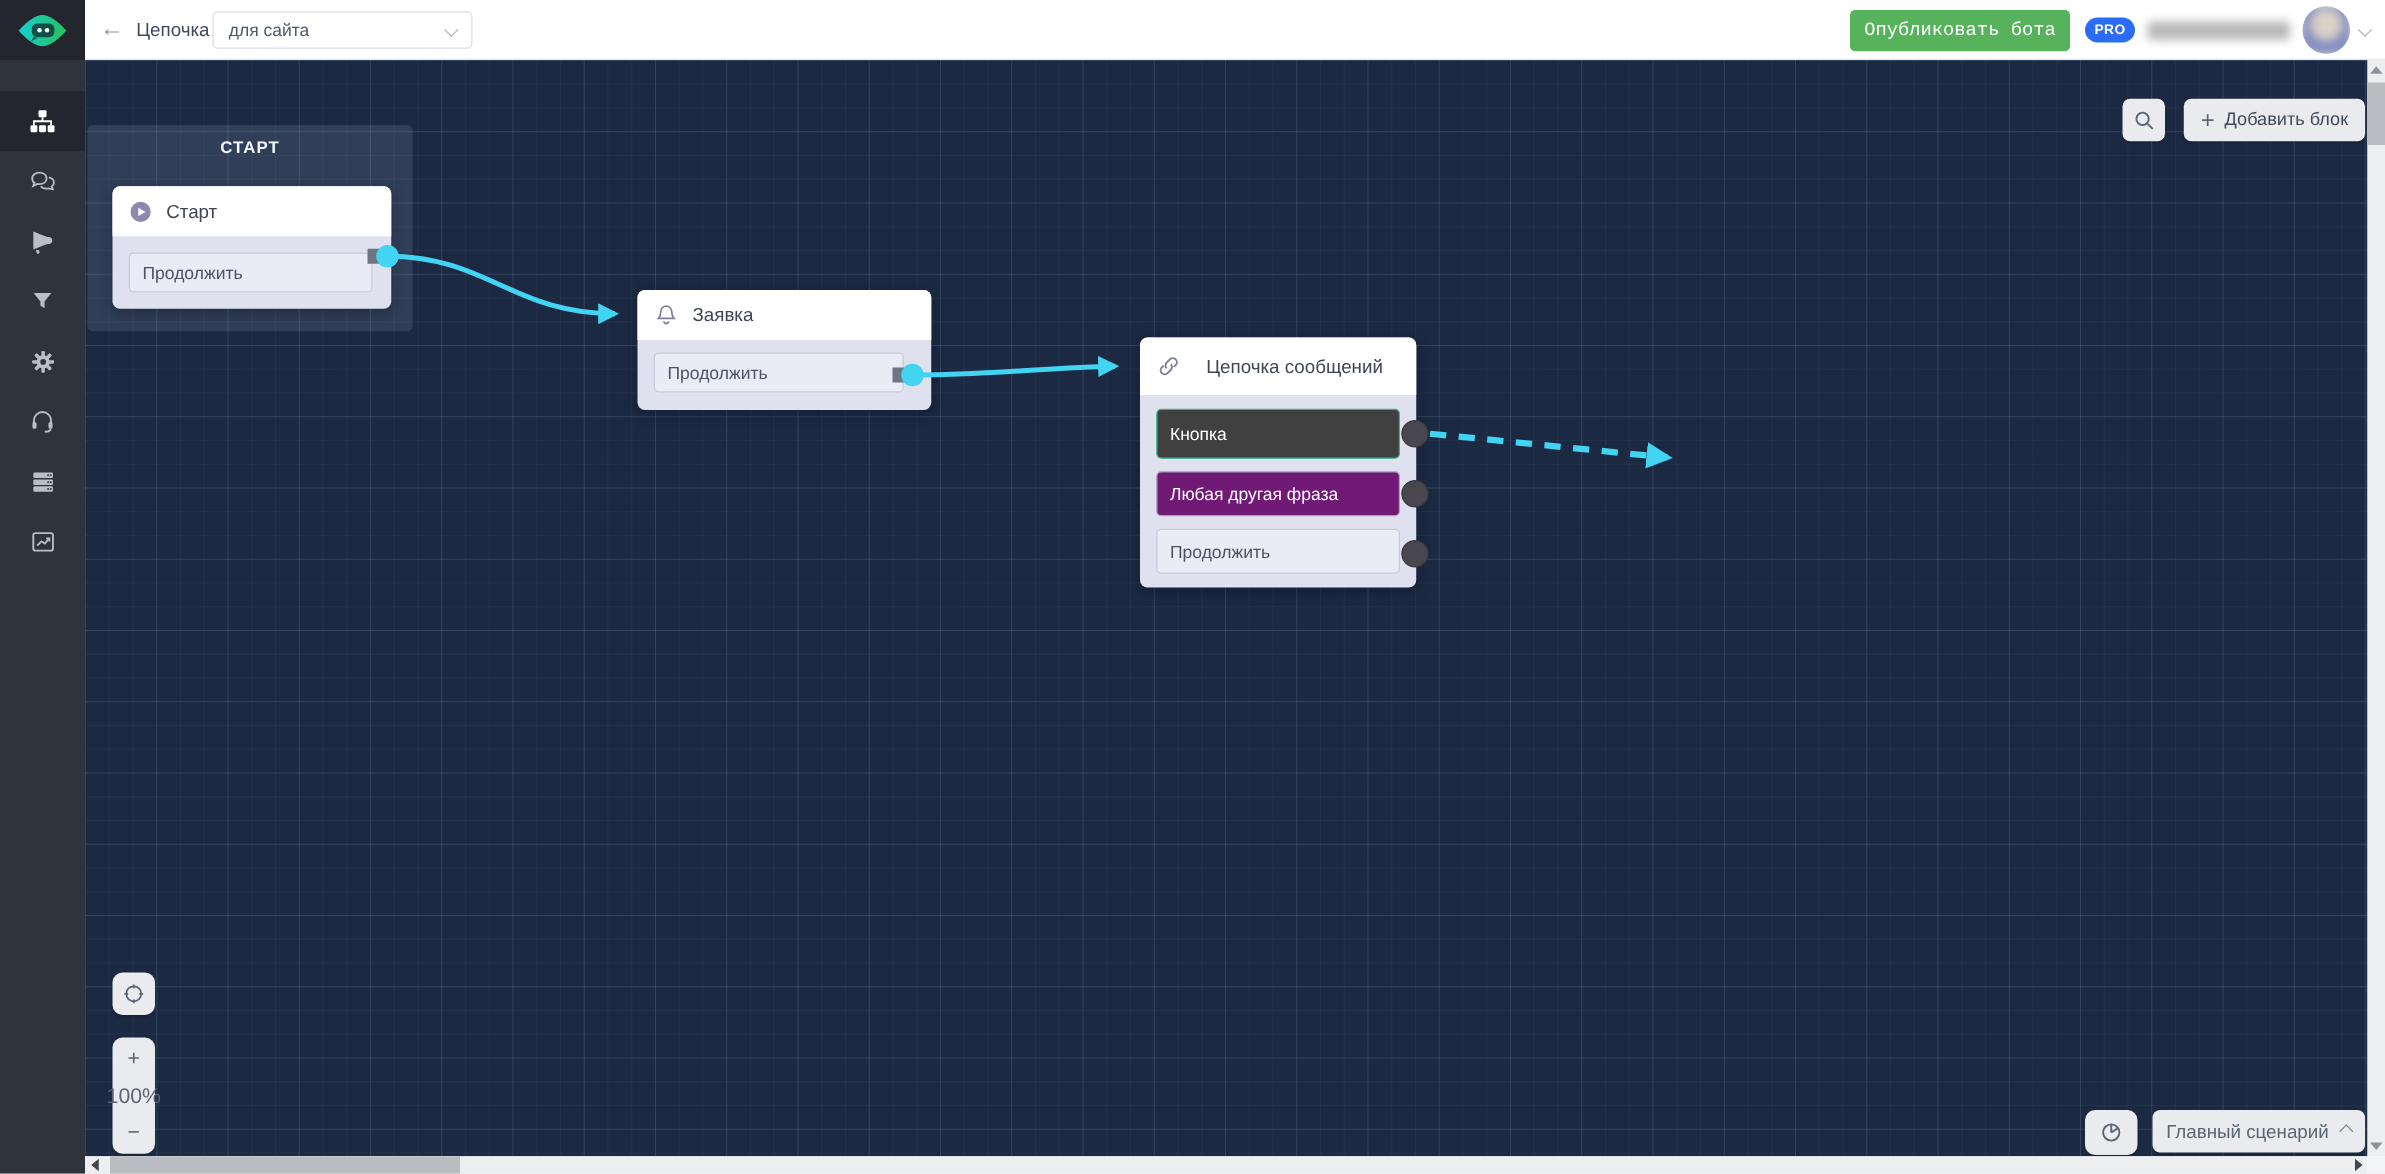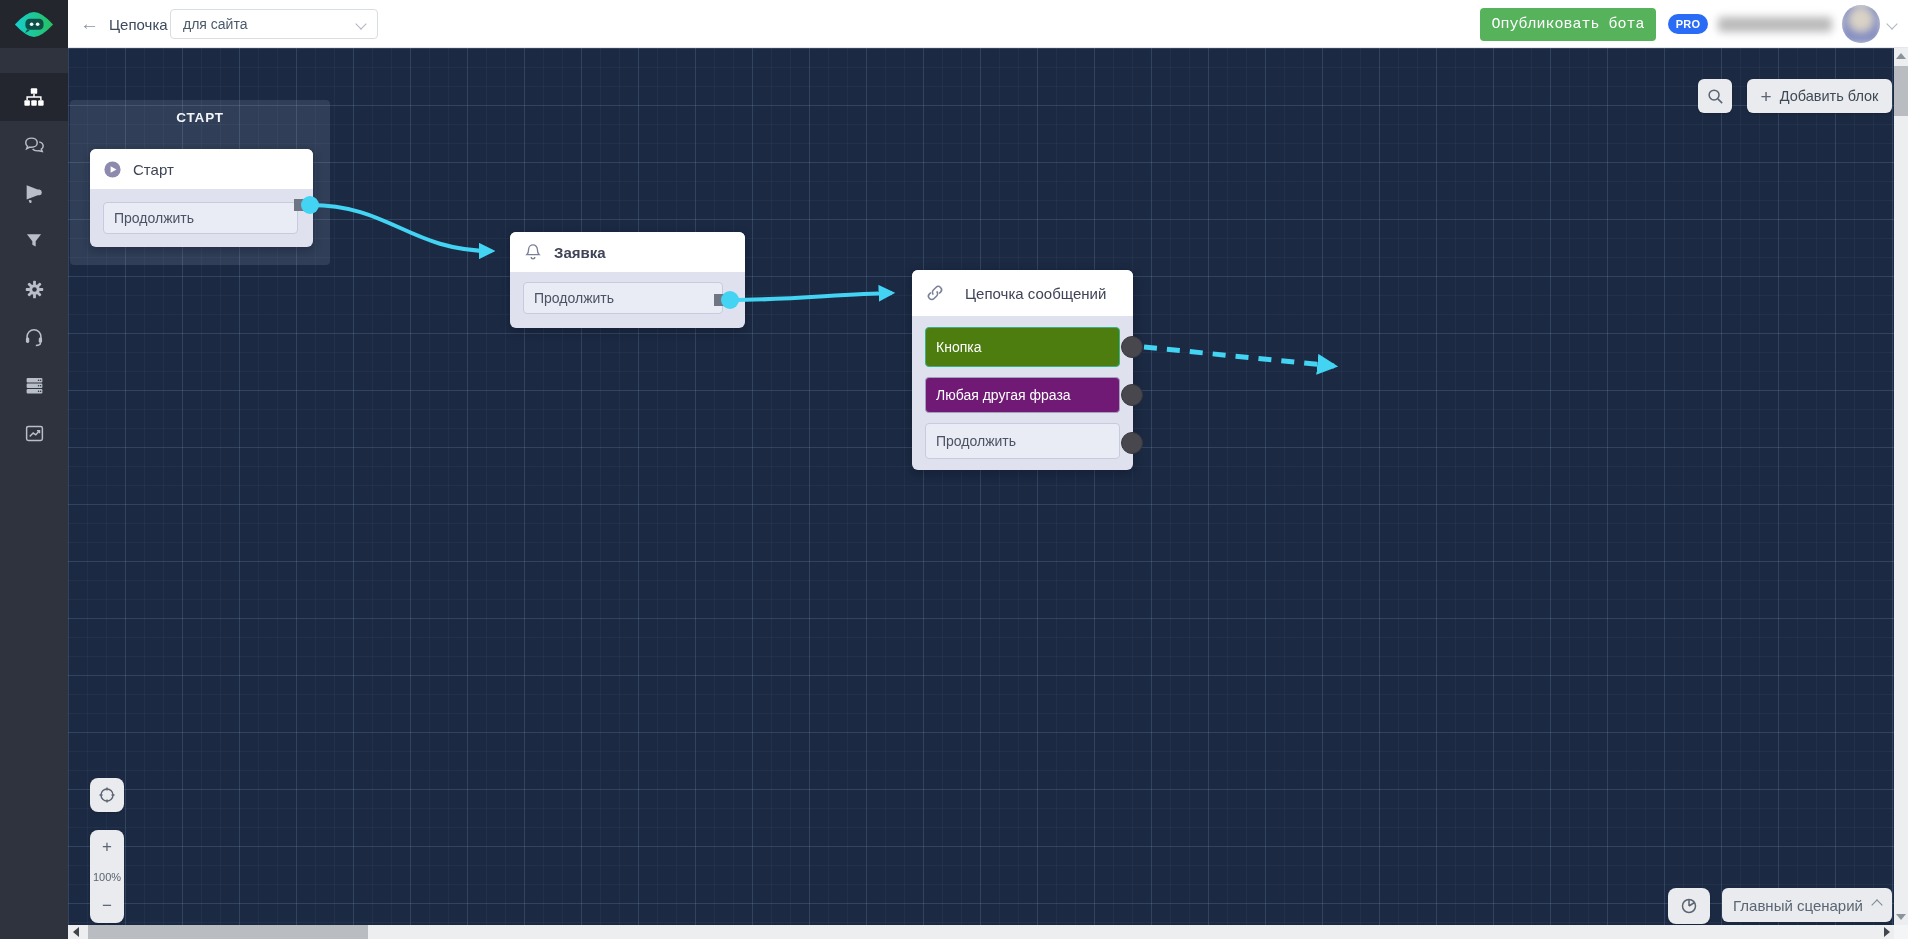--- a/index.html
+++ b/index.html
@@ -60,33 +60,33 @@
   .wires { position:absolute; left:0; top:0; width:1826px; height:877px; z-index:6; pointer-events:none; }
 
   
   .node { position:absolute; border-radius:6px; background:#dfe2ee;
     box-shadow:0 3px 10px rgba(8,14,28,.35); z-index:4; }
   .node-header { background:#ffffff; border-radius:6px 6px 0 0; display:flex; align-items:center;
     padding-left:13px; gap:11px; color:#3f4456; font-size:15px; }
   .flow-btn { position:absolute; border-radius:4px; font-size:14px; display:flex; align-items:center;
     padding-left:10px; cursor:pointer; }
   .flow-btn.light { background:#e9ebf5; border:1px solid #c6cbdd; color:#4a5263; }
-  .flow-btn.green { background:#4d7c0f; border:1px solid #35b388; color:#ffffff; }
+  .flow-btn.green { background:#404040; border:1px solid #35b388; color:#ffffff; }
   .flow-btn.purple { background:#701a75; border:1px solid #a3a0bf; color:#ffffff; }
 
   .start-group { position:absolute; left:2px; top:52px; width:260px; height:165px;
     background:rgba(190,205,232,.13); border-radius:4px; z-index:3; }
   .start-group-title { position:absolute; left:0; top:10px; width:100%; text-align:center;
     color:#f2f5fa; font-size:13.5px; font-weight:bold; letter-spacing:.8px; }
   .start-card { position:absolute; left:20px; top:49px; width:223px; height:98px; border-radius:6px;
     background:#dfe2ee; box-shadow:0 3px 10px rgba(8,14,28,.35); }
   .start-card .node-header { height:40px; }
 
   .zayavka-node { left:442px; top:184px; width:235px; height:96px; }
-  .zayavka-node .node-header { height:40px;font-weight:bold; }
+  .zayavka-node .node-header { height:40px; }
   .chain-node { left:844px; top:222px; width:221px; height:200px; }
   .chain-node .node-header { height:46px;gap:20px; }
 
   .dark-dot { position:absolute; width:22px; height:22px; border-radius:50%;
     background:#47474d; border:1px solid #39393f; z-index:7; cursor:pointer; }
 
   
   .cv-btn { position:absolute; background:#e9ebee; border-radius:8px; display:flex;
     align-items:center; justify-content:center; cursor:pointer; z-index:10;
     color:#3f4a57; box-shadow:0 1px 2px rgba(10,15,30,.25); }
@@ -94,21 +94,21 @@
   .add-block-btn { left:1679px; top:31px; width:145px; height:34px; border-radius:6px;
     gap:8px; font-size:14.5px; }
   .add-block-btn .plus { font-size:19px; color:#5b6472; font-weight:normal; line-height:1; }
   .crosshair-btn { left:22px; top:730px; width:34px; height:34px; }
   .zoom-panel { position:absolute; left:22px; top:782px; width:34px; height:93px;
     background:#e9ebee; border-radius:8px; z-index:10; display:flex; flex-direction:column;
     box-shadow:0 1px 2px rgba(10,15,30,.25); }
   .zoom-panel .z-btn { flex:1; display:flex; align-items:center; justify-content:center;
     color:#5b6472; font-size:17px; cursor:pointer; }
   .zoom-panel .z-label { height:26px; display:flex; align-items:center; justify-content:center;
-    color:#5b6472; font-size:11px; }
+    color:#5b6472; font-size:17px; }
   .history-btn { left:1600px; top:840px; width:42px; height:36px; }
   .scenario-dd { position:absolute; left:1654px; top:840px; width:170px; height:34px;
     background:#e9ebee; border-radius:6px; z-index:10; display:flex; align-items:center;
     justify-content:center; gap:10px; color:#5a6673; font-size:15px; cursor:pointer;
     box-shadow:0 1px 2px rgba(10,15,30,.25); }
   .scenario-dd .chev { border-color:#7e8894; }
 
   
   .h-scroll { position:absolute; left:68px; top:925px; width:1826px; height:14px; background:#eceef0;
     z-index:40; }

